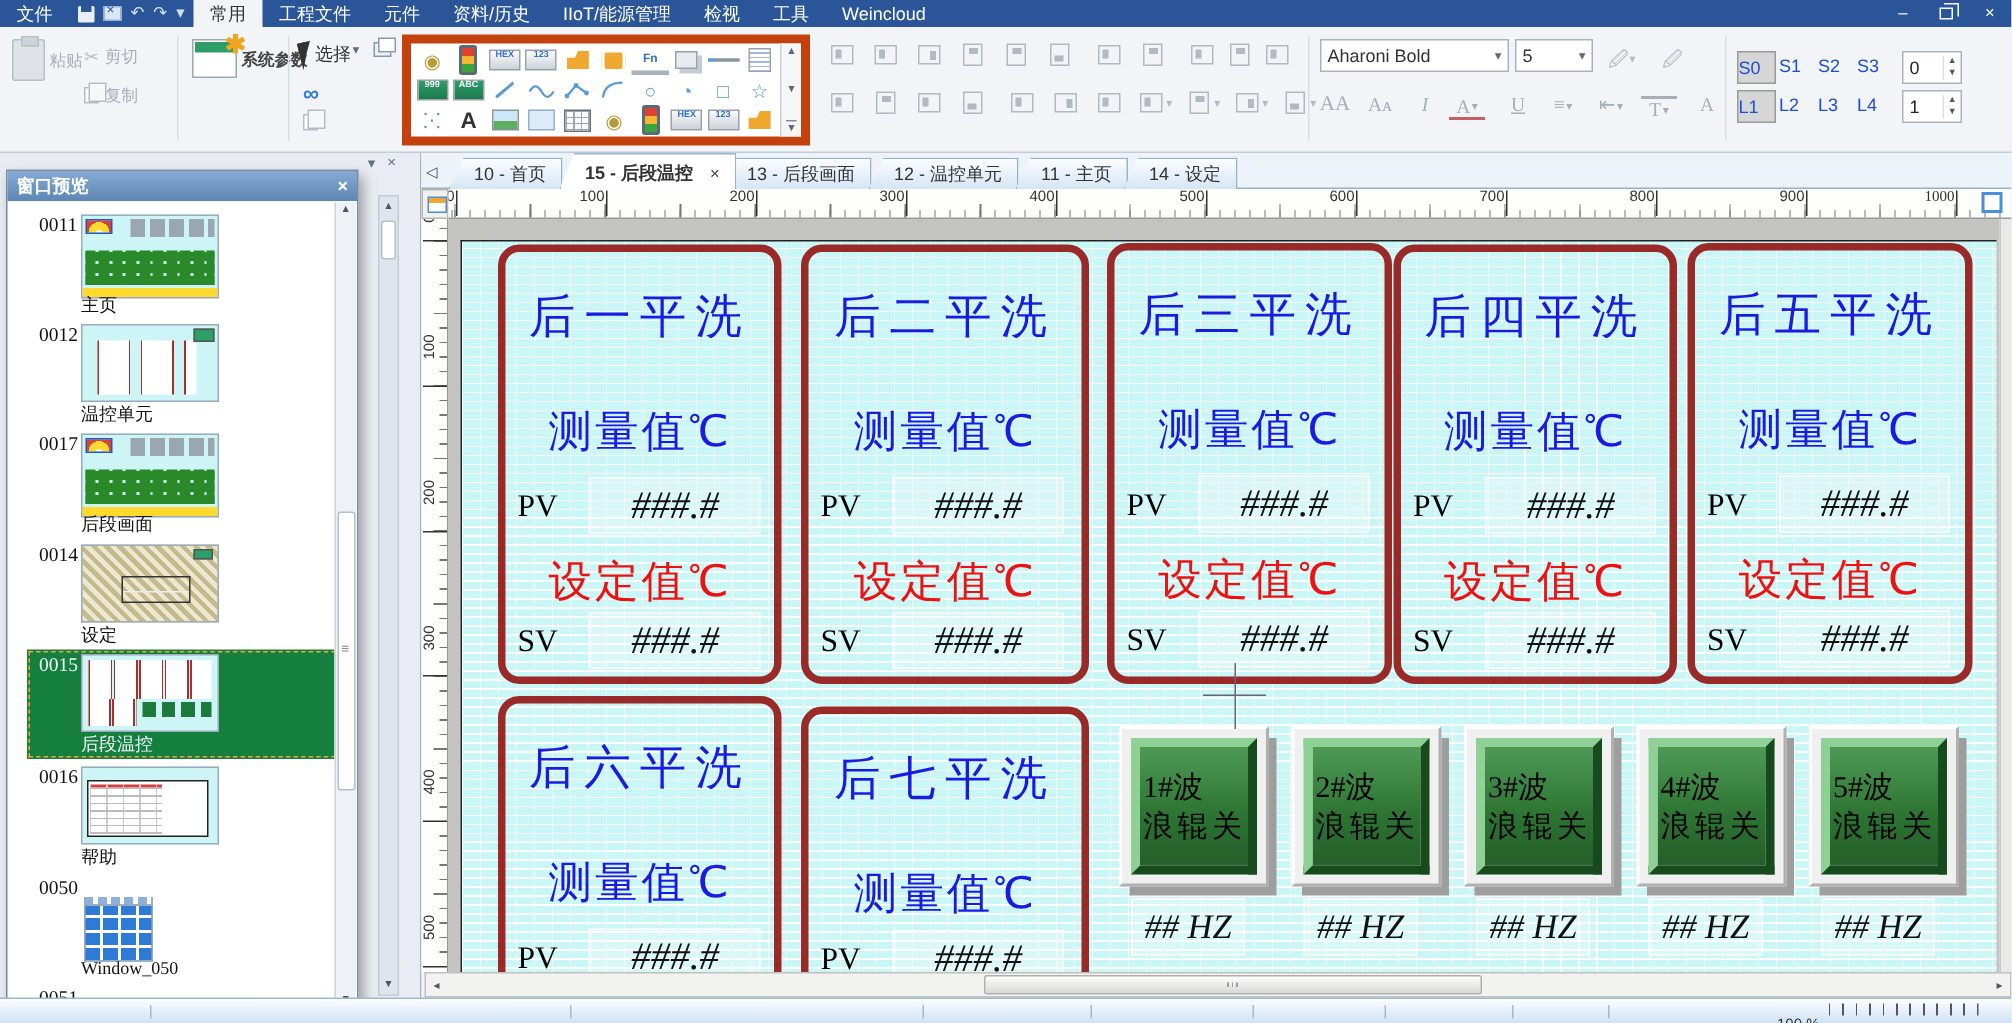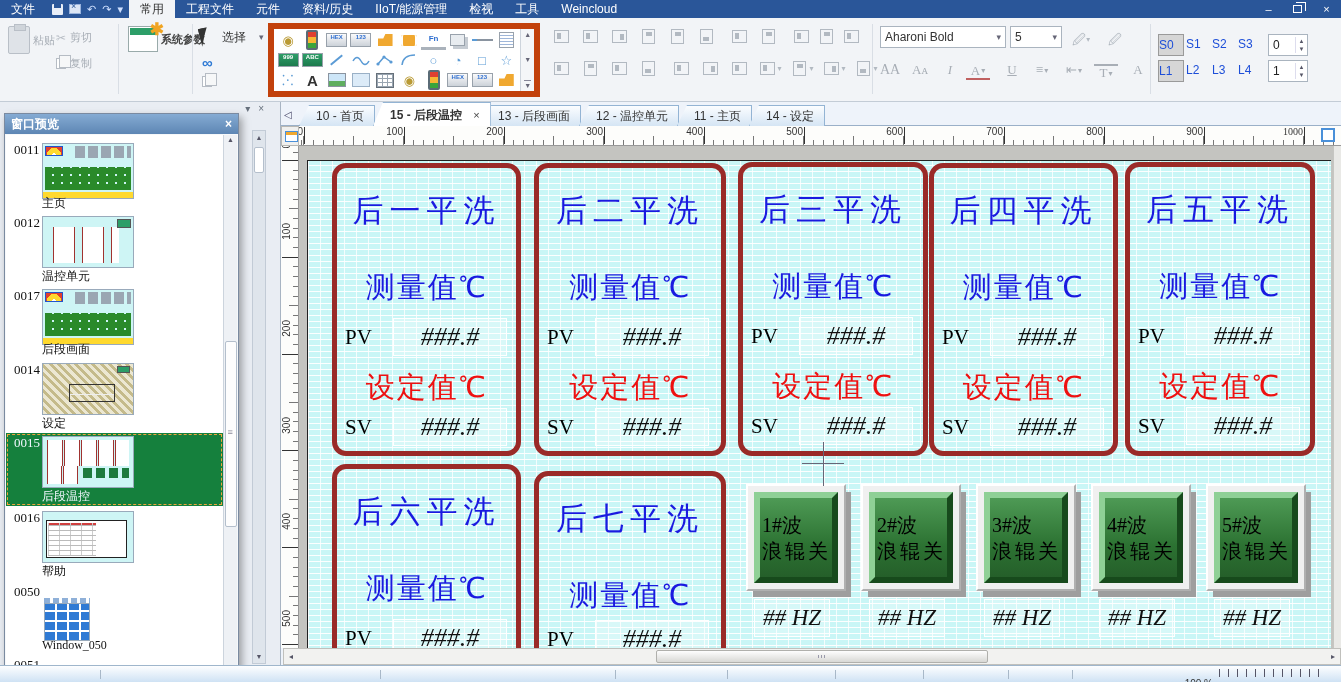--- a/index.html
+++ b/index.html
@@ -33,21 +33,21 @@
   .clipicon{width:22px;height:28px;background:#dfe3e8;border:1px solid #b9bfc7;border-radius:2px;position:relative;}
   .clipicon::after{content:"";position:absolute;left:5px;top:-3px;width:10px;height:5px;background:#cfd4da;border:1px solid #b9bfc7;}
   .smallrow{position:absolute;display:flex;align-items:center;gap:4px;font-size:11px;color:#a8aeb6;}
   .scis{font-size:12px;color:#b6bcc4;}
   .copyicon{width:10px;height:11px;border:1px solid #b6bcc4;position:relative;background:#fff;}
   .copyicon::after{content:"";position:absolute;left:2px;top:-4px;width:10px;height:11px;border:1px solid #b6bcc4;background:#f6f7f8;}
   .sysicon{width:30px;height:26px;background:#fff;border:1px solid #9aa;position:relative;}
   .sysicon::before{content:"";position:absolute;left:1px;top:1px;width:26px;height:7px;background:#2d9e68;}
   .sysicon::after{content:"✱";position:absolute;right:-7px;top:-8px;font-size:17px;color:#f0a422;}
   .cursoricon{width:0;height:0;border-left:5px solid #333;border-right:4px solid transparent;border-bottom:11px solid transparent;border-top:7px solid #333;transform:rotate(-14deg);}
-  .selrow{position:absolute;display:flex;align-items:center;gap:13px;font-size:12px;color:#333;}
+  .selrow{position:absolute;display:flex;align-items:flex-start;gap:1px;font-size:12px;color:#333;}
   .dupicon{width:12px;height:10px;border:1px solid #8899aa;background:#eef2f7;position:relative;}
   .dupicon::after{content:"";position:absolute;right:-4px;top:-4px;width:10px;height:8px;border:1px solid #8899aa;background:#fff;}
   .inf{color:#2f7ad4;font-size:15px;font-weight:bold;}
 
   
   .palette{position:absolute;left:268px;top:5px;width:272px;height:74px;background:#fff;
     border:6px solid #c2410c;display:flex;}
   .pgrid{width:254px;display:grid;grid-template-columns:repeat(10,1fr);grid-template-rows:repeat(3,1fr);padding:1px 2px;}
   .pi{display:flex;align-items:center;justify-content:center;font-size:13px;color:#5b9bd5;}
   .pi-bulb::before{content:"◉";color:#b99a35;font-size:13px;}
@@ -121,21 +121,21 @@
     display:flex;align-items:center;padding:0 6px;font-size:12px;}
   .wtitle .wx{margin-left:auto;font-size:12px;color:#fff;}
   .wbody{position:absolute;left:1px;top:21px;right:15px;bottom:1px;background:#fff;overflow:hidden;}
   .wscroll{position:absolute;right:1px;top:21px;width:14px;bottom:1px;background:#eef1f5;border-left:1px solid #ccd4dd;
     display:flex;flex-direction:column;align-items:center;justify-content:space-between;padding:1px 0;}
   .wscroll .sa{font-size:7px;color:#556;}
   .wthumbtrack{flex:1;width:12px;margin:1px 0;background:#eef1f5;position:relative;}
   .wthumb{position:absolute;left:0;top:38%;width:12px;height:36%;background:#fdfdfd;border:1px solid #b4bfcc;border-radius:2px;}
   .wthumb::after{content:"≡";position:absolute;left:2px;top:50%;margin-top:-7px;font-size:9px;color:#889;}
 
-  .wp-item{position:absolute;left:0;width:100%;height:73px;padding-left:30px;}
+  .wp-item{position:absolute;left:12px;width:100%;height:73px;padding-left:30px;}
   .wp-id{position:absolute;left:8px;top:2px;font-family:"Liberation Serif",serif;font-size:13px;color:#111;}
   .wp-cap{position:absolute;left:36px;bottom:1px;font-size:12px;color:#111;font-family:"Liberation Serif",serif;}
   .wp-thumb{position:absolute;left:36px;top:3px;width:92px;height:52px;border:1px solid #9ab;background:#cef5f5;overflow:hidden;}
   .wp-item.sel{background:#15803d;outline:1px dashed #f0a43c;outline-offset:-2px;}
   .wp-item.sel .wp-id,.wp-item.sel .wp-cap{color:#f2f7ff;}
 
   .th-bar{position:absolute;left:0;right:0;bottom:0;height:6px;background:#ffd92e;}
   .th-grid{position:absolute;left:2px;right:2px;top:42%;height:44%;
     background:repeating-linear-gradient(90deg,#2a8a2a 0 7px,transparent 7px 9px),
                repeating-linear-gradient(0deg,#2a8a2a 0 6px,transparent 6px 8px);}

